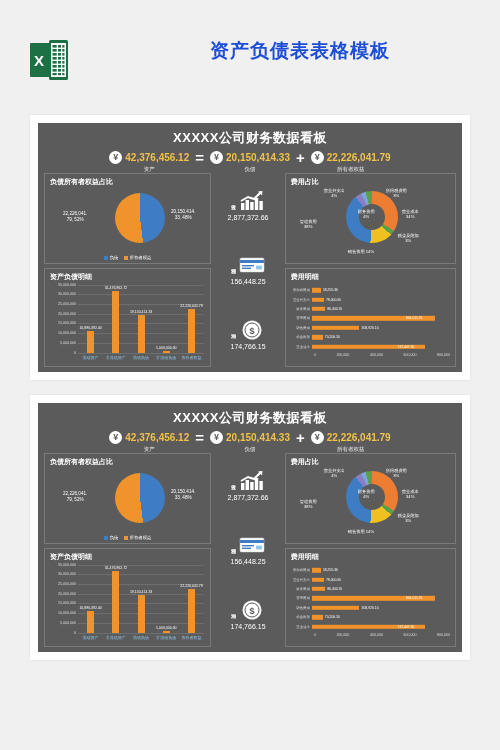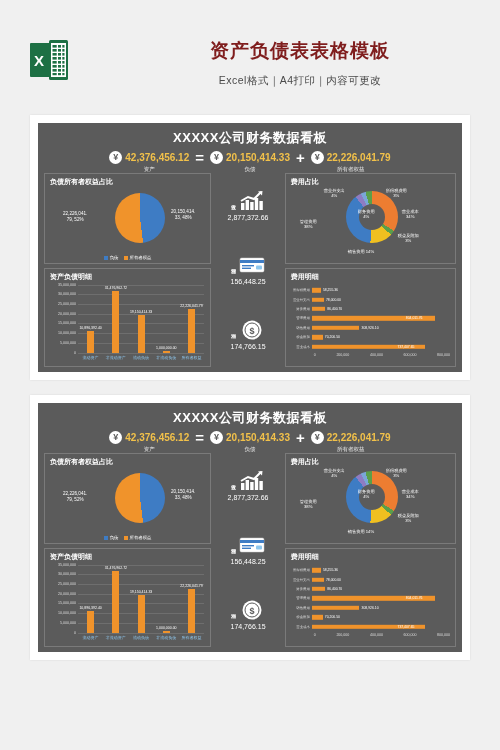--- a/index.html
+++ b/index.html
@@ -11,21 +11,21 @@
   }
   .page { position: relative; width: 500px; height: 750px; background: #f0f0f0; }
 
   
   .header { position: absolute; left: 0; top: 20px; width: 500px; height: 85px; }
   .xls-logo {
     position: absolute; left: 30px; top: 20px; width: 38px; height: 40px;
   }
   .hdr-text { position: absolute; left: 150px; top: 18px; width: 300px; text-align: center; }
   .hdr-title {
-    font-size: 19px; font-weight: bold; color: #7f1d1d; letter-spacing: 1px;
+    font-size: 19px; font-weight: bold; color: #1d4ed8; letter-spacing: 1px;
     white-space: nowrap;
   }
   .hdr-sub {
     margin-top: 10px; font-size: 10.5px; color: #4a4a4a; letter-spacing: .5px;
     white-space: nowrap;
   }
 
   
   .card {
     position: absolute; left: 30px; width: 440px; background: #ffffff;
@@ -172,21 +172,20 @@
           <rect x="22.5" y="29" width="12" height="2.6"></rect>
           <rect x="22.5" y="33" width="12" height="2.2"></rect>
         </g>
         <rect x="26.7" y="4" width="1.3" height="32" fill="#ffffff"></rect>
         <rect x="31.0" y="4" width="1.3" height="32" fill="#ffffff"></rect>
         <text x="9" y="26" font-family="Liberation Sans, sans-serif" font-size="15" font-weight="bold" fill="#ffffff" text-anchor="middle">X</text>
       </svg>
     </div>
     <div class="hdr-text">
       <div class="hdr-title">资产负债表表格模板</div>
-      <div class="hdr-sub">Excel格式｜A4打印｜内容可更改</div>
     </div>
   </div>
 
   <div class="card card1">
     <div class="dash">
 
       <div class="dash-title">XXXXX公司财务数据看板</div>
 
       <div class="kpi-row">
         <div class="kpi">

